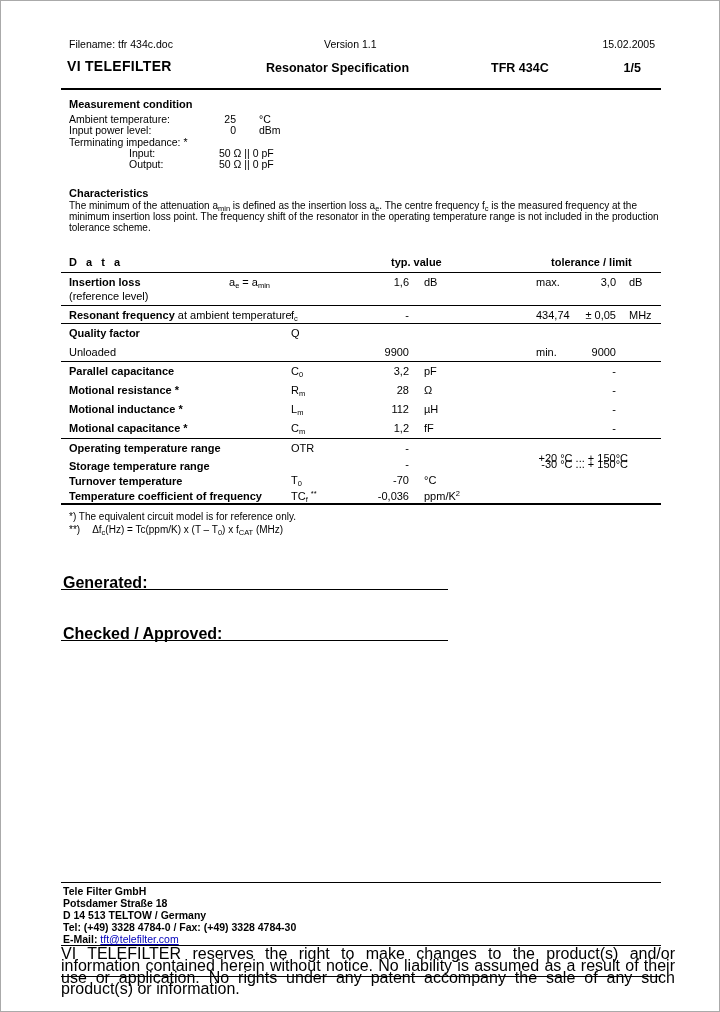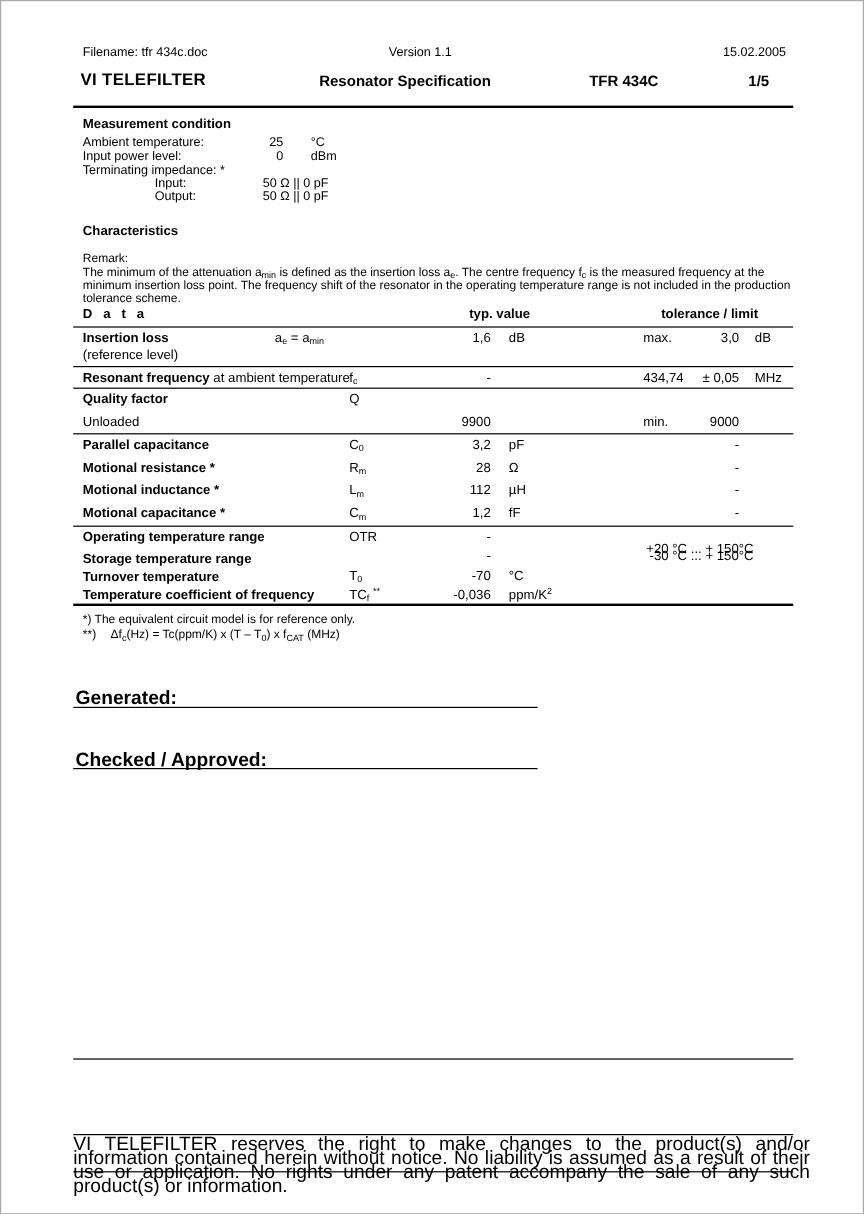--- a/index.html
+++ b/index.html
@@ -147,21 +147,20 @@
     <span class="mc-label">Output:</span>
     <span class="mc-val"></span>
     <span class="mc-unit"></span>
     <span class="mc-imp">50 Ω || 0 pF</span>
   </div>
 </div>
   </div>
 
   <div id="characteristics">
     <h3>Characteristics</h3>
-    <span class="remark-label">Remark:</span>
     <span class="remark-text">The minimum of the attenuation a<sub>min</sub> is defined as the insertion loss a<sub>e</sub>. The centre frequency f<sub>c</sub> is the measured frequency at the minimum insertion loss point. The frequency shift of the resonator in the operating temperature range is not included in the production tolerance scheme.</span>
   </div>
 
   <div id="data-table">
     <div class="thead">
       <span class="th-data">D a t a</span>
       <span class="th-typ">typ. value</span>
       <span class="th-tol">tolerance / limit</span>
     </div>
     <div id="table-body">
@@ -317,17 +316,24 @@
   </div>
 
   <div id="generated" class="signline">
     <span>Generated:</span>
   </div>
   <div id="approved" class="signline">
     <span>Checked / Approved:</span>
   </div>
 
   <div id="footer-rule1" class="rule"></div>
+  <div id="footer-address">
+    <span class="addr">Tele Filter GmbH</span>
+    <span class="addr">Potsdamer Straße 18</span>
+    <span class="addr">D 14 513 TELTOW / Germany</span>
+    <span class="addr">Tel: (+49) 3328 4784-0 / Fax: (+49) 3328 4784-30</span>
+    <span class="addr"><span>E-Mail:</span> <a class="email-link">tft@telefilter.com</a></span>
+  </div>
   <div id="footer-rule2" class="rule"></div>
   <div id="disclaimer">VI TELEFILTER reserves the right to make changes to the product(s) and/or information contained herein without notice.  No liability is assumed as a result of their use or application.  No rights under any patent accompany the sale of any such product(s) or information.</div>
   <div id="footer-rule3" class="rule" style="border-top-width:1px;"></div>
 
 </div>
 
 </body></html>

